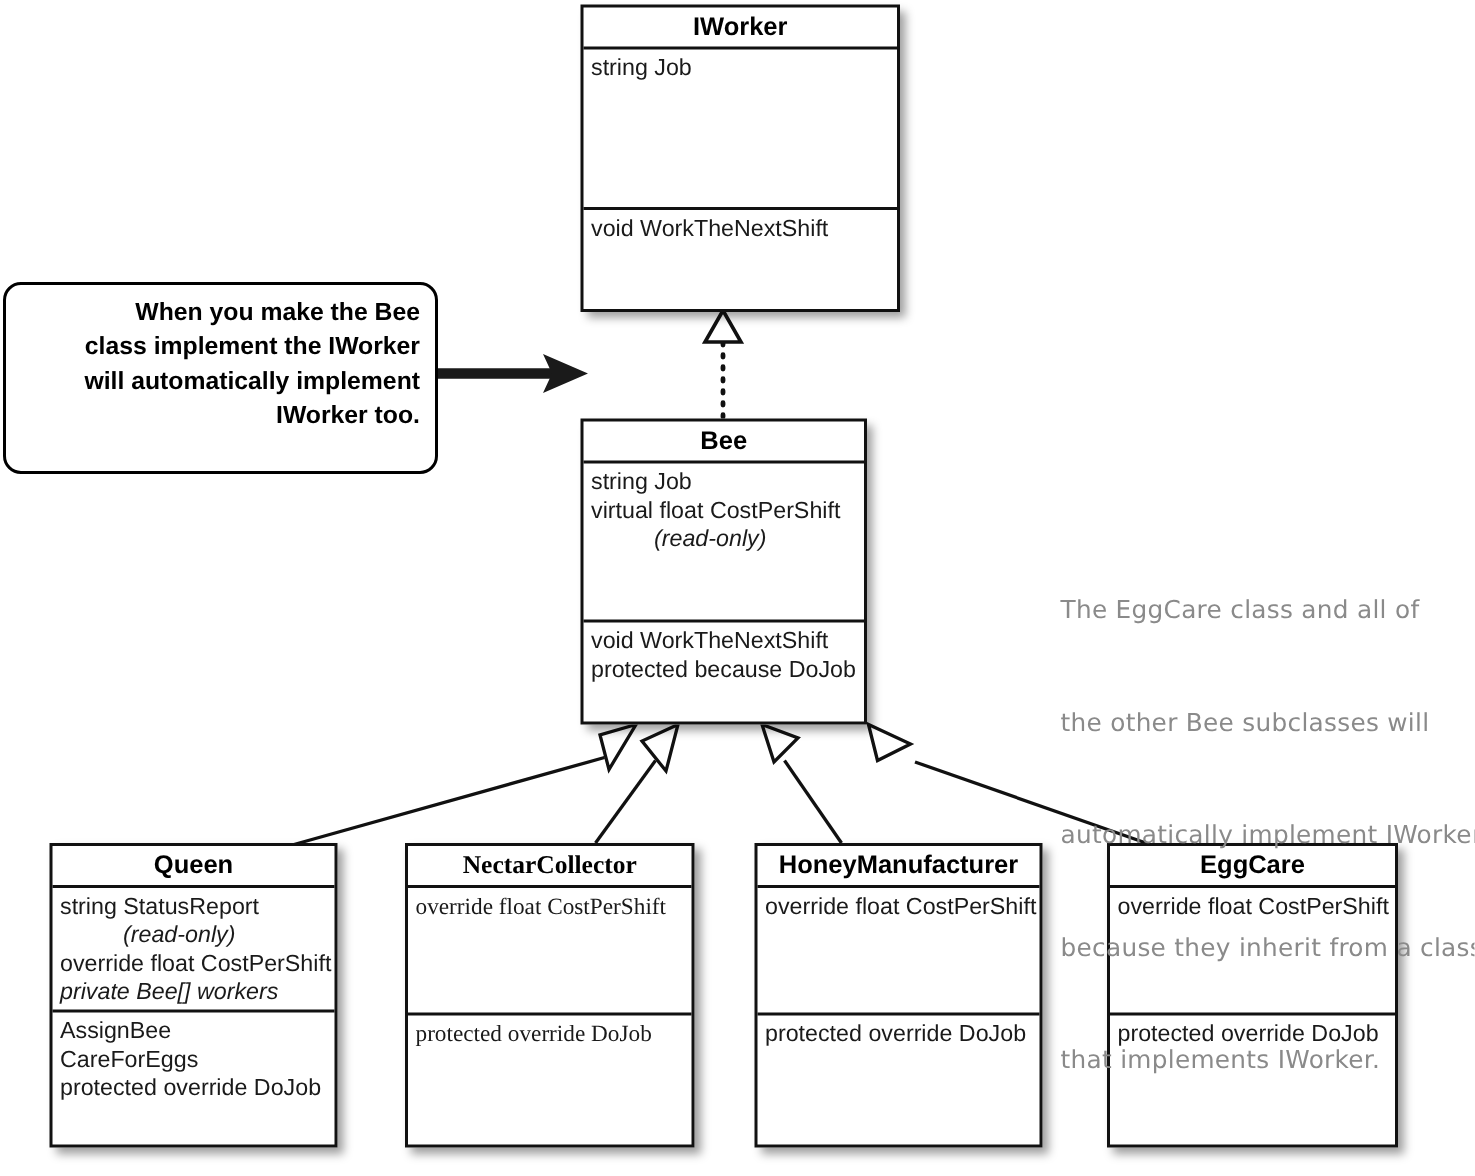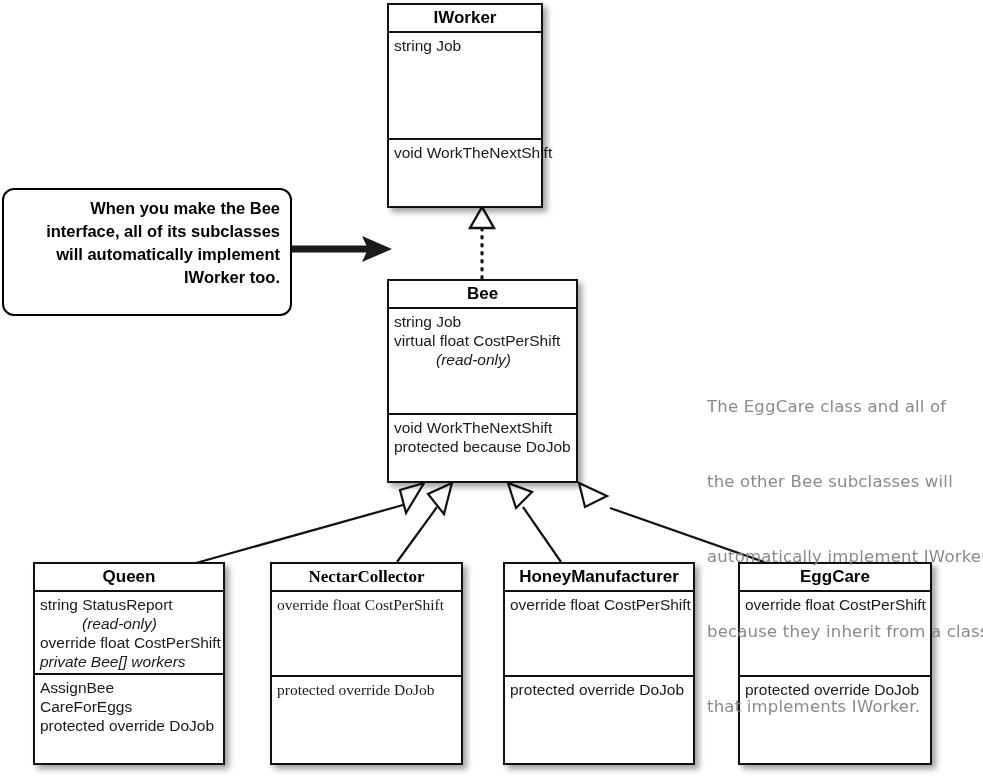--- a/index.html
+++ b/index.html
@@ -133,21 +133,21 @@
       <polygon points="508,483 516,508 532,492" fill="#ffffff" stroke="#111111" stroke-width="2.2"></polygon>
     </g>
 
      Bee --&gt;
     <g>
       <line x1="764" y1="562" x2="610" y2="508" stroke="#111111" stroke-width="2.2"></line>
       <polygon points="579,483 585,507 607,496" fill="#ffffff" stroke="#111111" stroke-width="2.2"></polygon>
     </g>
   </svg>
 
-  <div class="uml-box" id="box-iworker" style="left:387px; top:3px; width:156px; height:205px;">
+  <div class="uml-box" id="box-iworker" style="left:387px; top:3px; width:213px; height:205px;">
     <div class="uml-title">IWorker</div>
     <div class="uml-compartment" style="height:105px;">
       <div class="uml-row">string Job</div>
     </div>
     <div class="uml-compartment div-top" style="height:72px;">
       <div class="uml-row">void WorkTheNextShift</div>
     </div>
   </div>
 
   <div class="uml-box" id="box-bee" style="left:387px; top:279px; width:191px; height:204px;">
@@ -203,21 +203,21 @@
     <div class="uml-compartment" style="height:83px;">
       <div class="uml-row">override float CostPerShift</div>
     </div>
     <div class="uml-compartment div-top" style="height:92px;">
       <div class="uml-row">protected override DoJob</div>
     </div>
   </div>
 
   <div class="callout" id="callout-box" style="left:2px; top:188px; width:290px; height:128px;">
     <div>When you make the Bee</div>
-    <div>interface, all of its subclasses</div>
+    <div>class implement the IWorker</div>
     <div>will automatically implement</div>
     <div>IWorker too.</div>
   </div>
 
   <div class="handwritten" id="annotation-note" style="left:707px; top:344px;">
     <div>The EggCare class and all of</div>
     <div>the other Bee subclasses will</div>
     <div>automatically implement IWorker</div>
     <div>because they inherit from a class</div>
     <div>that implements IWorker.</div>

